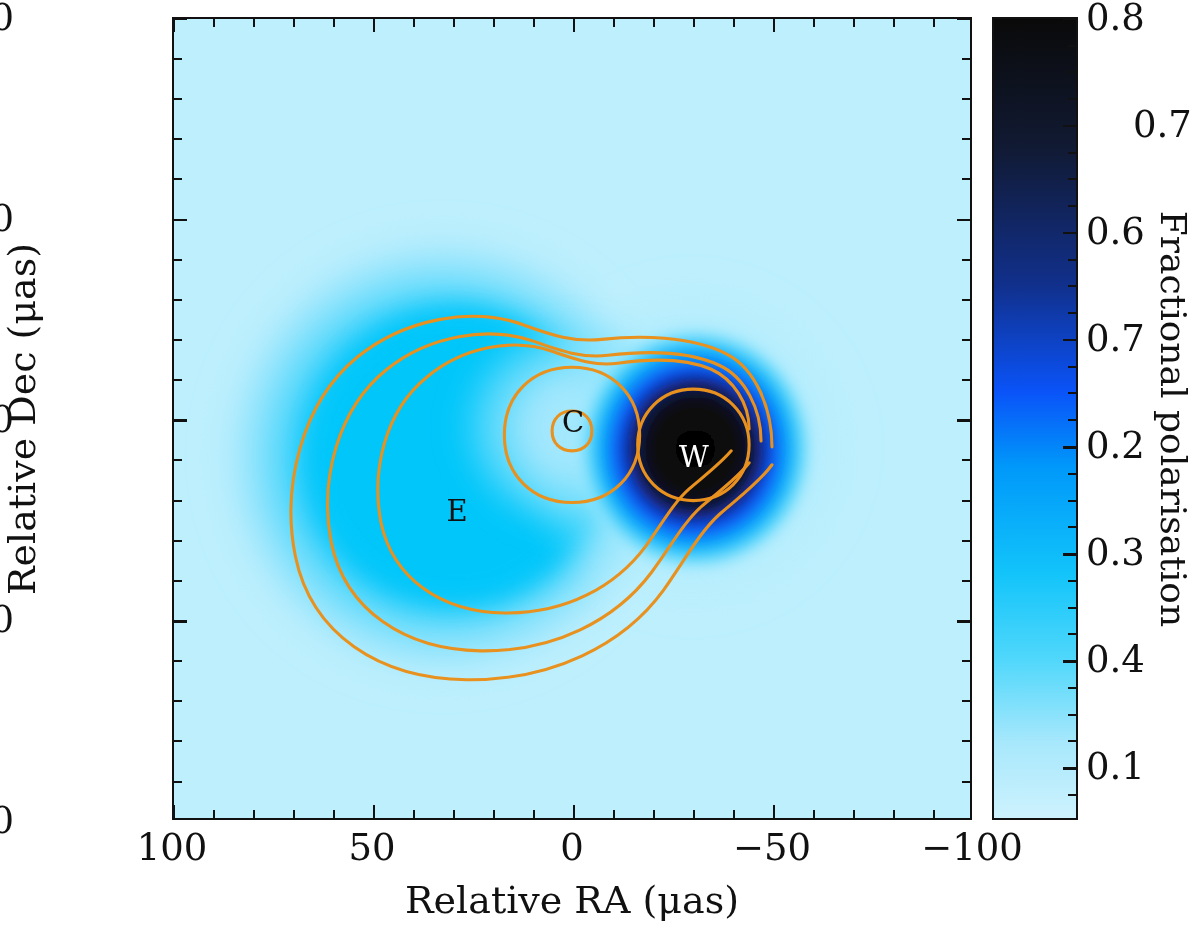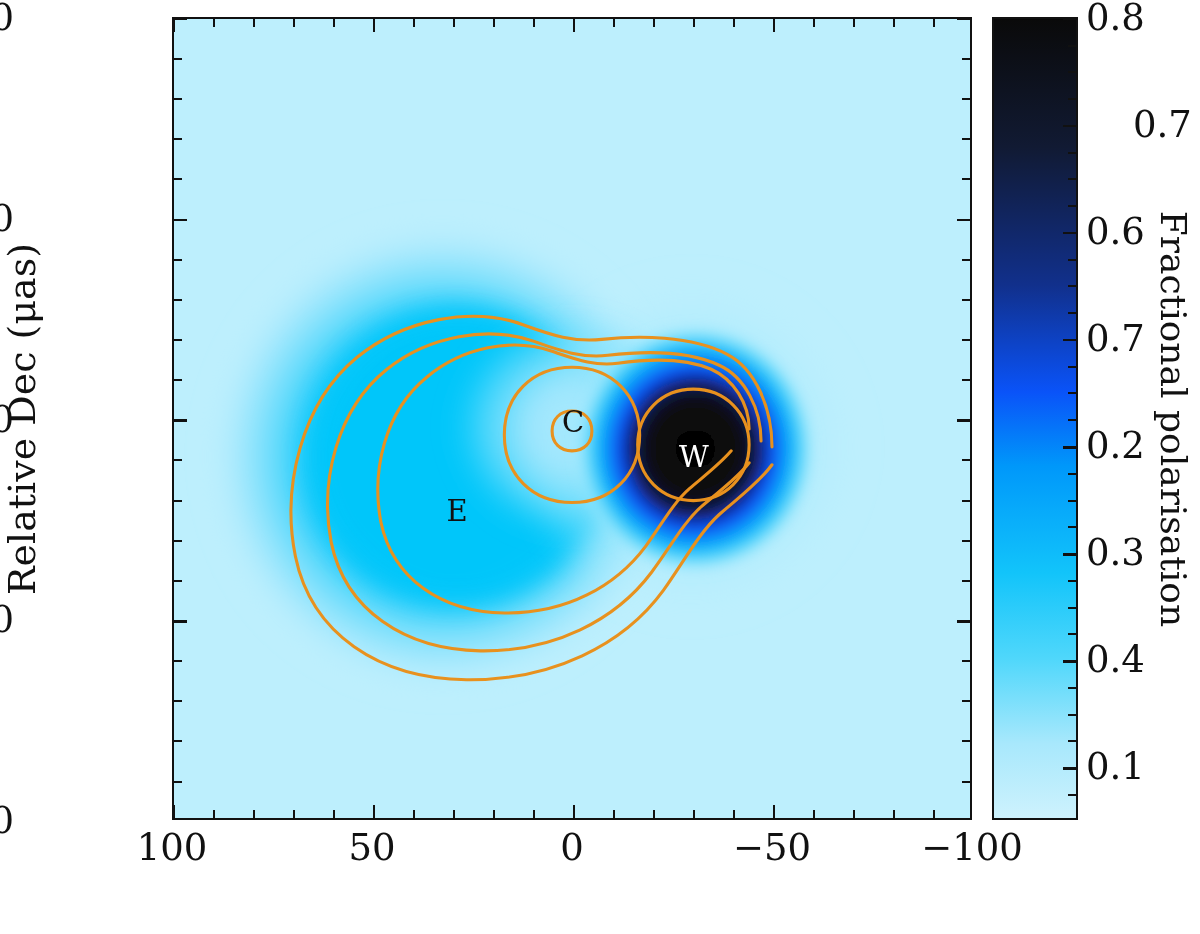--- a/index.html
+++ b/index.html
@@ -278,20 +278,21 @@
       <div class="ytlab" style="top: 820px;">−100</div>
     </div>
   <div id="xtick-labels">
       <div class="xtlab" style="left: 172px;">100</div>
       <div class="xtlab" style="left: 372px;">50</div>
       <div class="xtlab" style="left: 572px;">0</div>
       <div class="xtlab" style="left: 772px;">−50</div>
       <div class="xtlab" style="left: 972px;">−100</div>
     </div>
 
+  <div id="xlab">Relative RA (μas)</div>
 
   <div id="cbar-frame">
     <div id="cbar-grad" style="background: linear-gradient(rgb(10, 10, 10) 0%, rgb(17, 26, 51) 16%, rgb(17, 48, 140) 33.33%, rgb(10, 83, 248) 46.67%, rgb(0, 152, 250) 56%, rgb(18, 196, 250) 69.33%, rgb(79, 215, 251) 80%, rgb(168, 232, 252) 90.67%, rgb(205, 242, 253) 100%);"></div>
     <div id="cbar-ticks">
         <div class="cb-tick minor" style="top: 774.983px;"></div>
         <div class="cb-tick" style="top: 748.217px;"></div>
         <div class="cb-tick minor" style="top: 721.45px;"></div>
         <div class="cb-tick minor" style="top: 694.683px;"></div>
         <div class="cb-tick minor" style="top: 667.917px;"></div>
         <div class="cb-tick" style="top: 641.15px;"></div>

